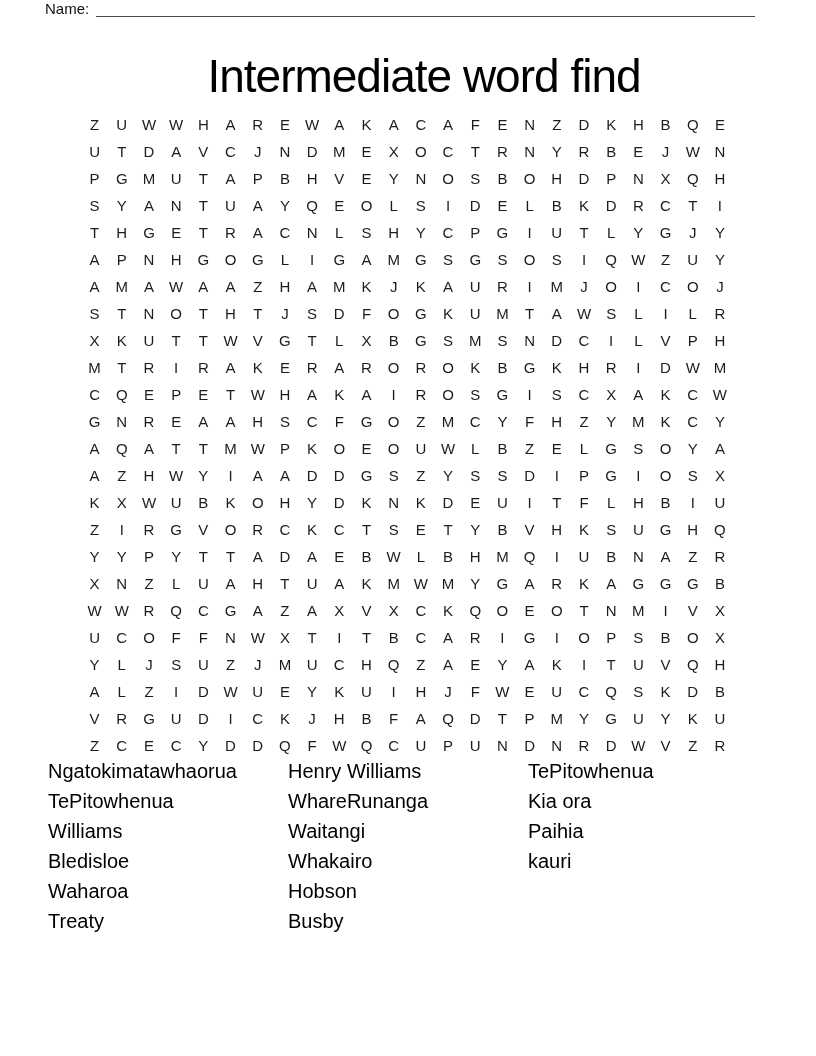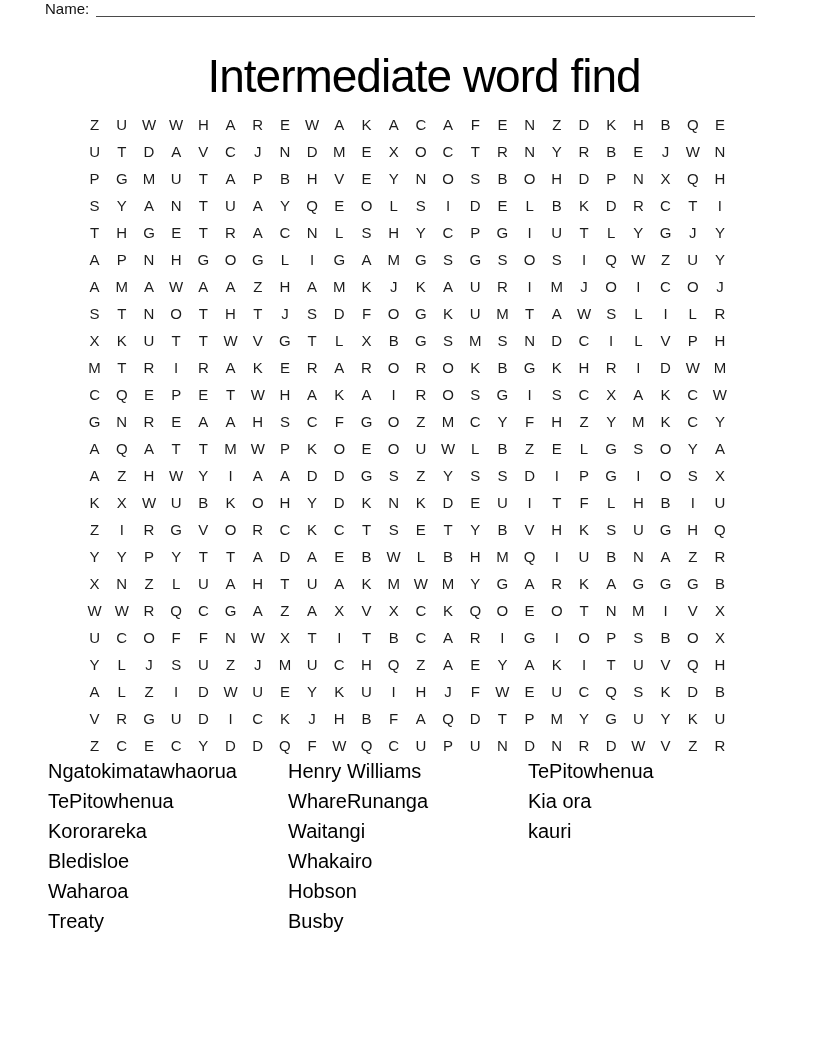--- a/index.html
+++ b/index.html
@@ -673,33 +673,34 @@
       <span class="cell">W</span>
       <span class="cell">V</span>
       <span class="cell">Z</span>
       <span class="cell">R</span>
     </div>
 
   <div class="wordlist" id="wordlist">
       <div class="word-col">
         <div class="word">Ngatokimatawhaorua</div>
         <div class="word">TePitowhenua</div>
-        <div class="word">Kororareka</div>
+        <div class="word">Williams</div>
         <div class="word">Bledisloe</div>
         <div class="word">Waharoa</div>
         <div class="word">Treaty</div>
       </div>
       <div class="word-col">
         <div class="word">Henry Williams</div>
         <div class="word">WhareRunanga</div>
         <div class="word">Waitangi</div>
         <div class="word">Whakairo</div>
         <div class="word">Hobson</div>
         <div class="word">Busby</div>
       </div>
       <div class="word-col">
         <div class="word">TePitowhenua</div>
         <div class="word">Kia ora</div>
+        <div class="word">Paihia</div>
         <div class="word">kauri</div>
       </div>
     </div>
 
 </div>
 
 </body></html>

